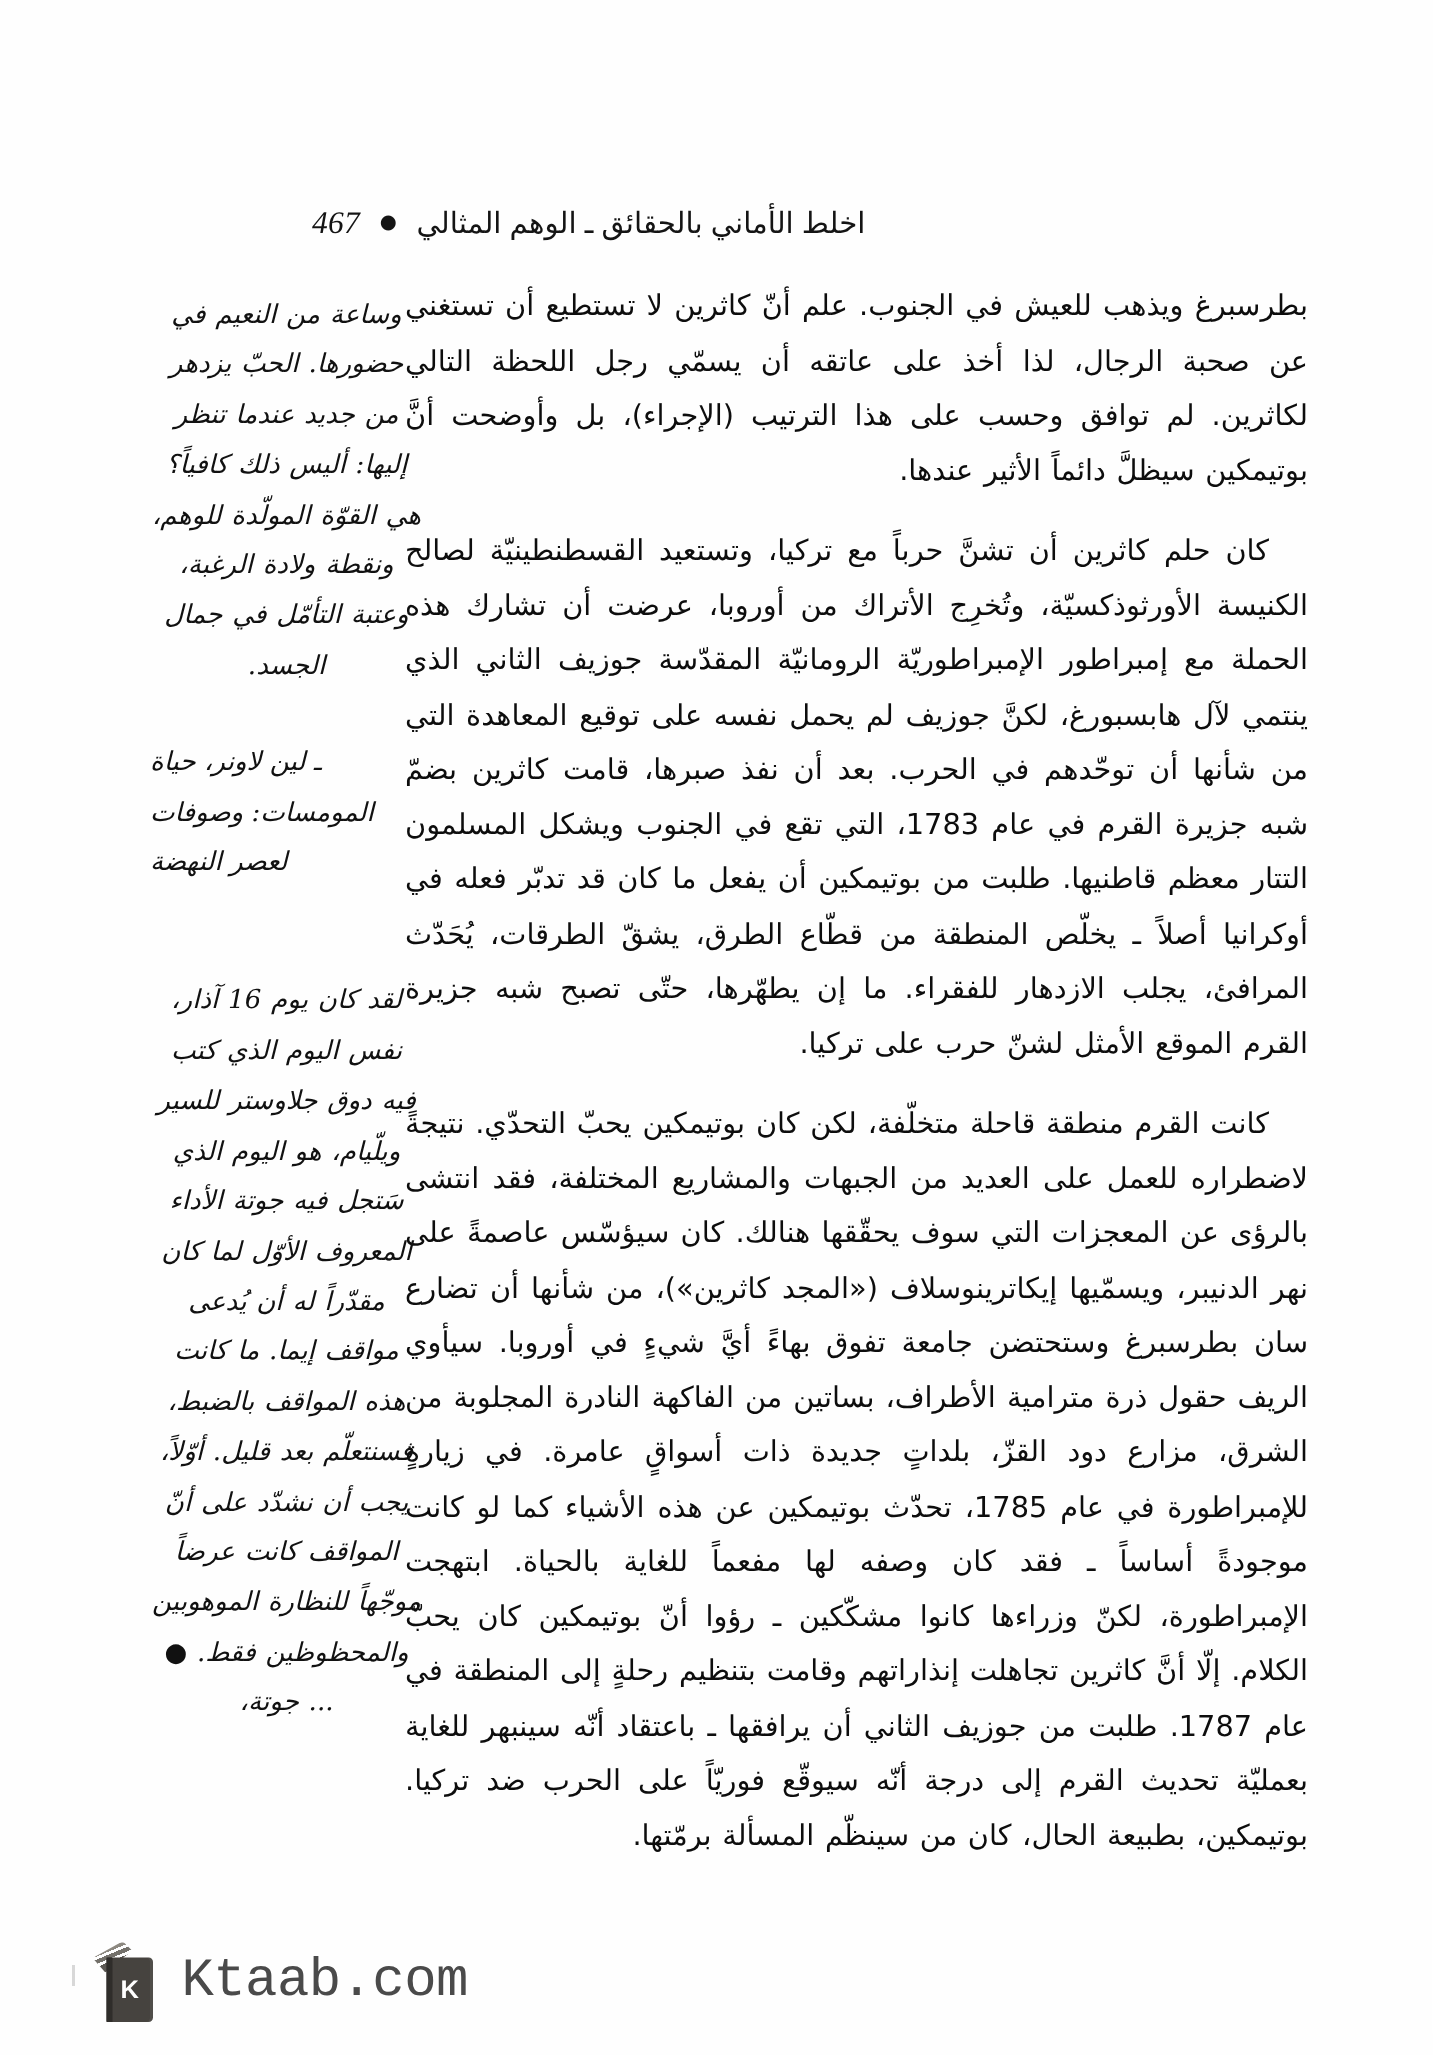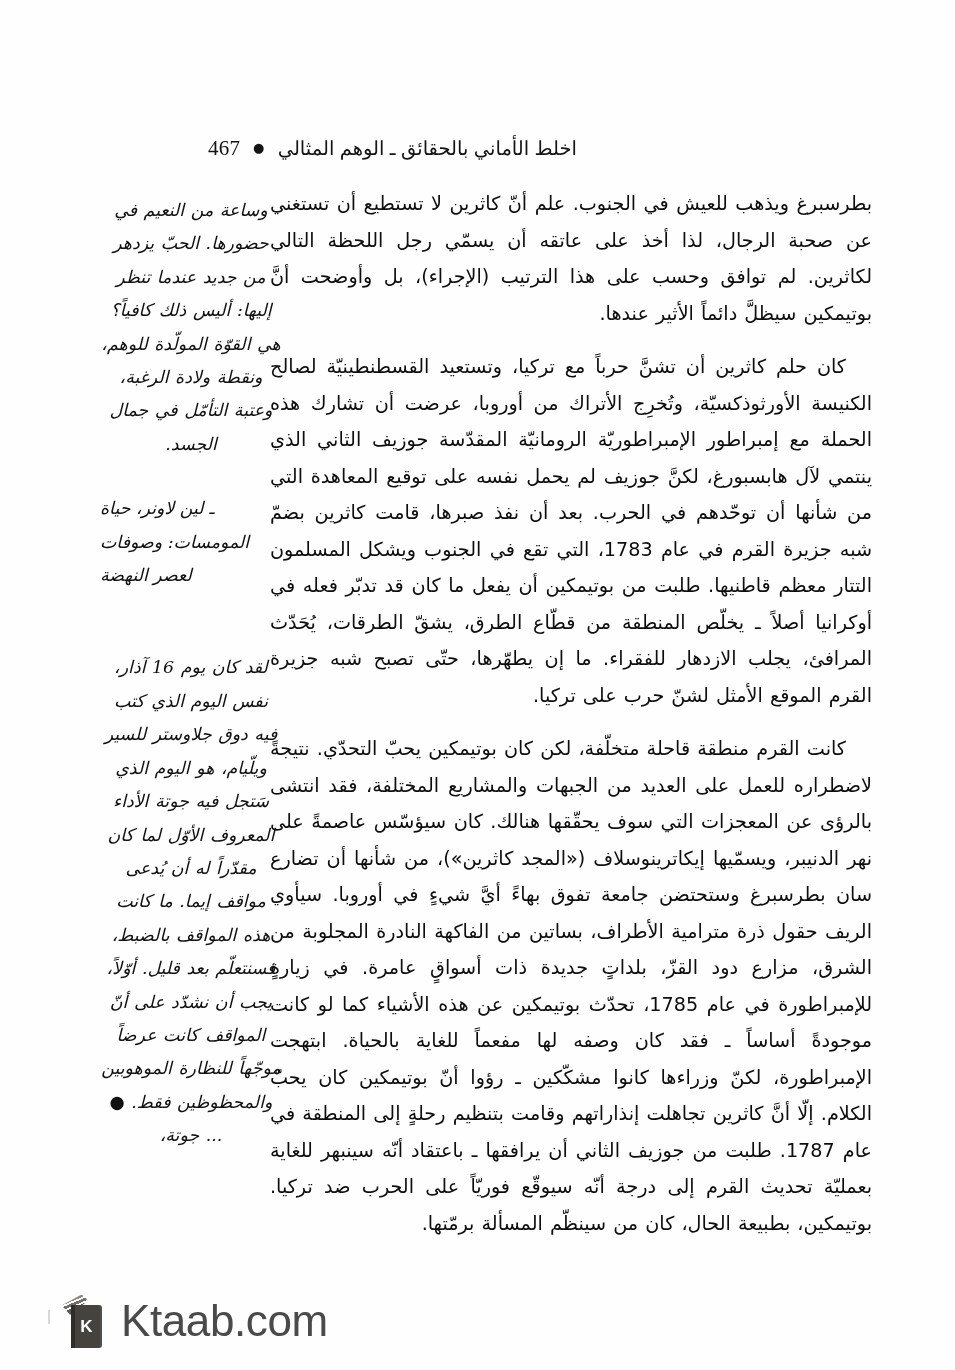--- a/index.html
+++ b/index.html
@@ -46,20 +46,21 @@
   .running-head .rh-sep {
     margin: 0 13px;
     font-size: 13px;
     position: relative;
     top: -3px;
   }
   .running-head .rh-folio {
     font-family: "Liberation Serif", "DejaVu Serif", serif;
     font-size: 21px;
     direction: ltr;
+    font-style: italic;
   }
 
   
   .content {
     position: absolute;
     top: 186px;
     right: 83px;
     left: 100px;
     height: 1000px;
   }
@@ -177,22 +178,22 @@
         #8c8880 0 3px,
         transparent 3px 5px,
         #73706a 5px 8px,
         transparent 8px 10px,
         #5c5954 10px 14px);
     transform: skewY(-20deg) rotate(-3deg);
     border-radius: 6px 10px 2px 2px;
     clip-path: polygon(0 18%, 78% 0, 100% 55%, 30% 100%);
   }
   .wm-text {
-    font-family: Liberation Sans, sans-serif;
-    font-size: 44px;
+    font-family: Liberation Mono, monospace;
+    font-size: 36px;
     color: #4a4a4a;
     letter-spacing: -0.4px;
     line-height: 1;
   }
   .wm-tick {
     position: absolute;
     left: 48px;
     bottom: 46px;
     width: 2px;
     height: 14px;

